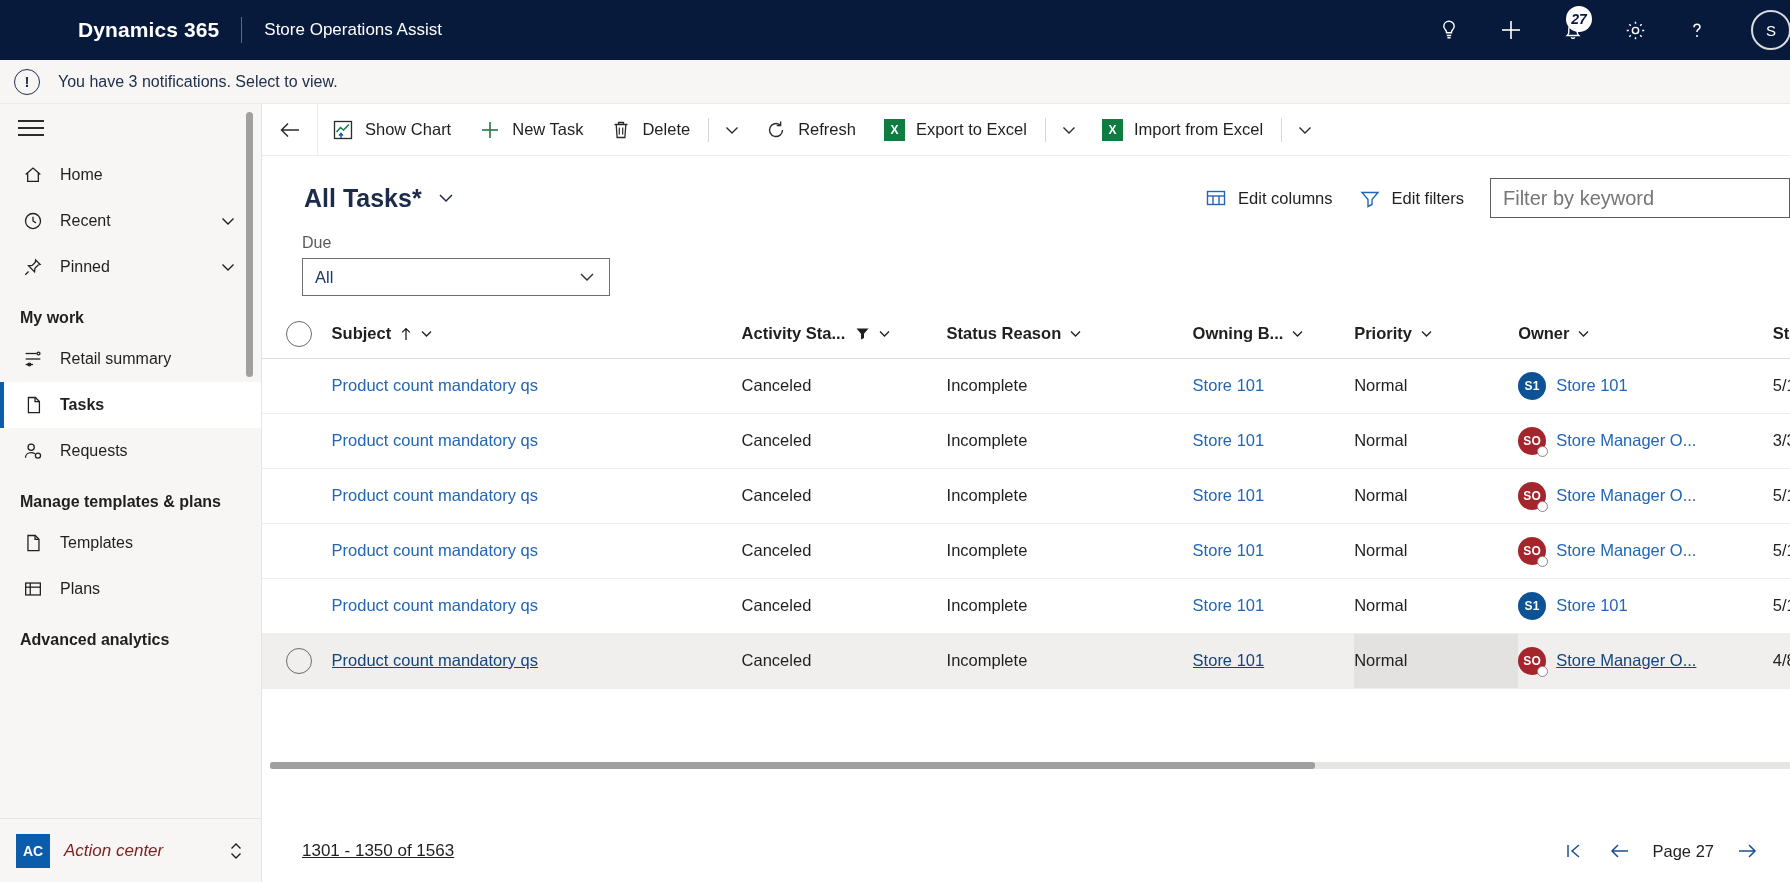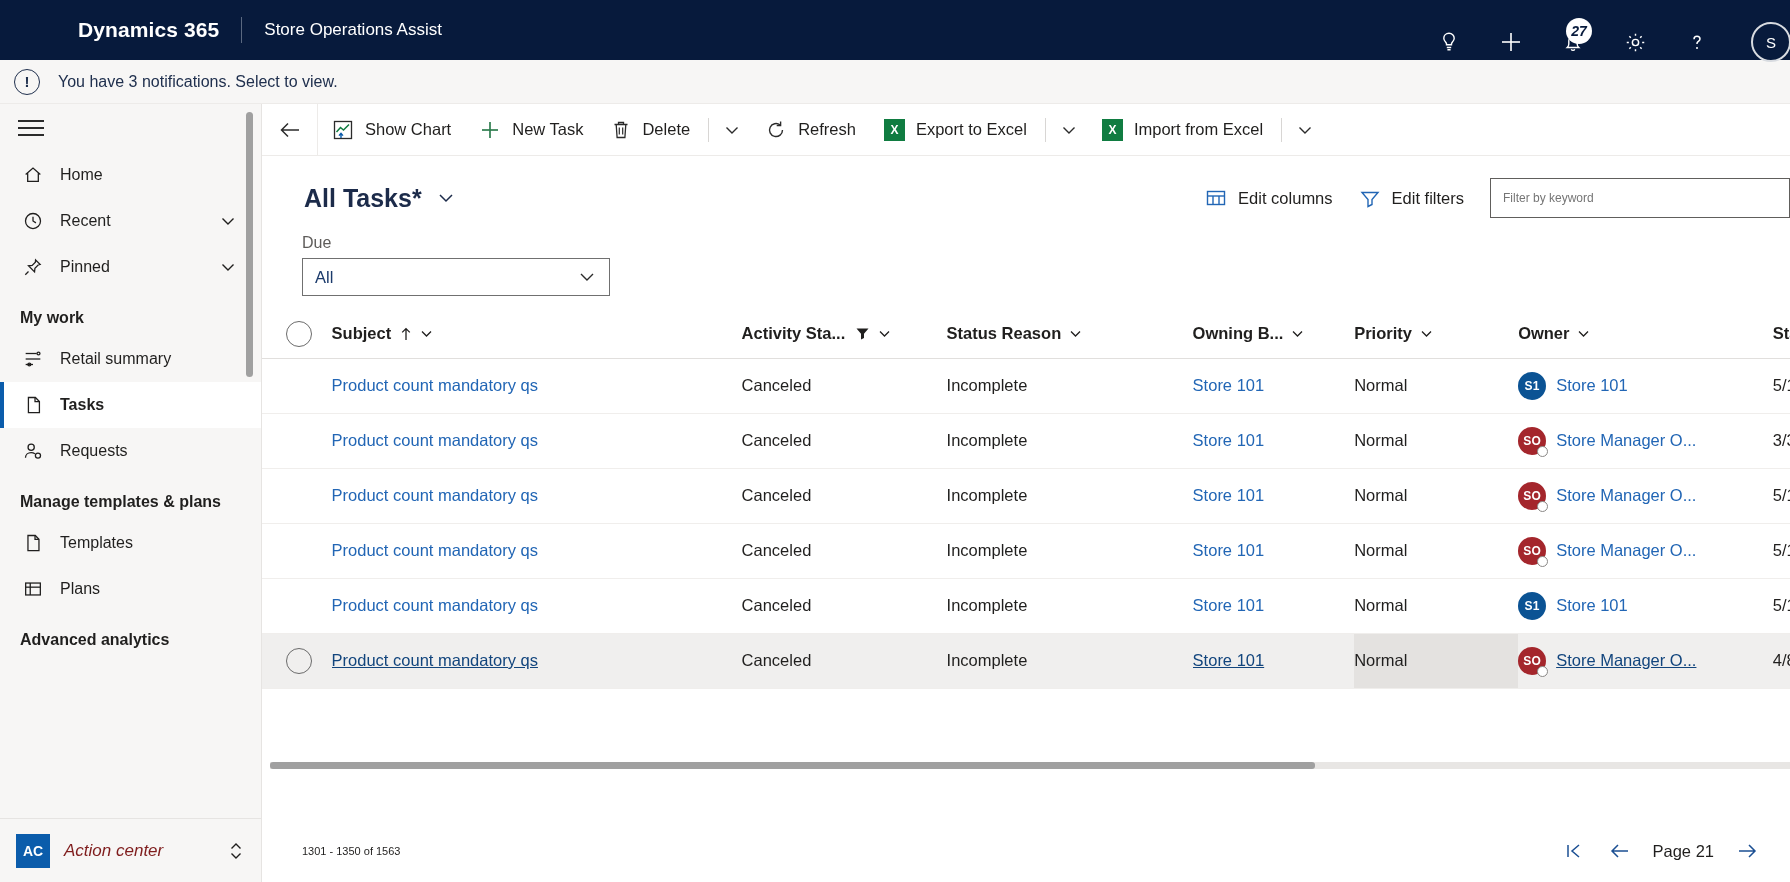--- a/index.html
+++ b/index.html
@@ -23,21 +23,21 @@
     width: 1px; height: 26px; background: #5a6880; margin: 0 22px;
   }
   .appname { font-size: 17px; color: #ffffff; font-weight: 400; }
   .searchbox {
     position: absolute; left: 538px; top: 9px; width: 616px; height: 41px;
     background: #c8ccd4; border: none; display: flex; align-items: center;
     padding-left: 14px; color: #3a3a3a; font-size: 16px;
   }
   .search-ico { width: 20px; height: 20px; margin-right: 10px; flex: none; }
   .topicons {
-    position: absolute; right: 0; top: 12px; height: 60px;
+    position: absolute; right: 0; top: 0; height: 60px;
     display: flex; align-items: center;
   }
   .topicon {
     width: 62px; height: 60px; display: flex; align-items: center;
     justify-content: center; position: relative; color: #fff;
   }
   .badge {
     position: absolute; top: 6px; right: 12px;
     background: #fff; color: #071a3c; border-radius: 50%;
     width: 26px; height: 26px; font-size: 14px; font-weight: bold;
@@ -154,21 +154,21 @@
   }
   .viewtitle .vchev { margin-left: 14px; }
   .viewhdr-right { margin-left: auto; display: flex; align-items: center; }
   .hdr-btn {
     display: flex; align-items: center; font-size: 16.5px; color: #201f1e;
     margin-right: 26px; cursor: pointer; white-space: nowrap;
   }
   .hdr-btn .hi { margin-right: 11px; display: flex; }
   .keyword-input {
     width: 300px; height: 40px; border: 1px solid #605e5c; background: #fff;
-    font-size: 12px; color: #605e5c; padding: 0 12px;
+    font-size: 20px; color: #605e5c; padding: 0 12px;
     font-family: "Liberation Sans", sans-serif;
   }
 
   
   .duewrap { padding: 16px 0 0 40px; flex: none; }
   .due-label { font-size: 16px; color: #5e5c5a; margin-bottom: 6px; }
   .due-select {
     width: 308px; height: 38px; border: 1px solid #707070; background: #fff;
     display: flex; align-items: center; padding: 16px 12px; font-size: 16.5px;
     color: #1b3a6b; cursor: pointer;
@@ -228,21 +228,21 @@
   .hscroll .thumb {
     height: 7px; background: #a0a0a0; width: 1045px; border-radius: 3px;
     margin-top: -7px;
   }
 
   
   .footer {
     height: 62px; display: flex; align-items: center; flex: none;
     padding: 0 20px 0 40px; background: #fff;
   }
-  .footer-count { font-size: 11px; color: #201f1e; }
+  .footer-count { font-size: 17px; color: #201f1e; text-decoration: underline; }
   .footer-right { margin-left: auto; display: flex; align-items: center; }
   .pg-btn {
     width: 46px; height: 46px; display: flex; align-items: center;
     justify-content: center; color: #1b4f93; cursor: pointer;
   }
   .pg-label { font-size: 16.5px; color: #201f1e; margin: 0 10px; }
   svg { display: block; }
 </style>
 </head>
 <body>
@@ -747,21 +747,21 @@
           <svg width="22" height="20" viewBox="0 0 22 20">
               <line x1="5" y1="4" x2="5" y2="16" stroke="#1b4f93" stroke-width="1.5"></line>
               <path d="M16 4l-7 6 7 6" fill="none" stroke="#1b4f93" stroke-width="1.5"></path>
             </svg>
         </span>
         <span class="pg-btn">
           <svg width="24" height="20" viewBox="0 0 24 20">
               <path d="M10 4L4 10l6 6M4.3 10H20" fill="none" stroke="#1b4f93" stroke-width="1.5"></path>
             </svg>
         </span>
-        <span class="pg-label">Page 21</span>
+        <span class="pg-label">Page 27</span>
         <span class="pg-btn">
           <svg width="24" height="20" viewBox="0 0 24 20">
               <path d="M14 4l6 6-6 6M19.7 10H4" fill="none" stroke="#1b4f93" stroke-width="1.5"></path>
             </svg>
         </span>
       </div>
     </div>
 
   </div>
 </div>

